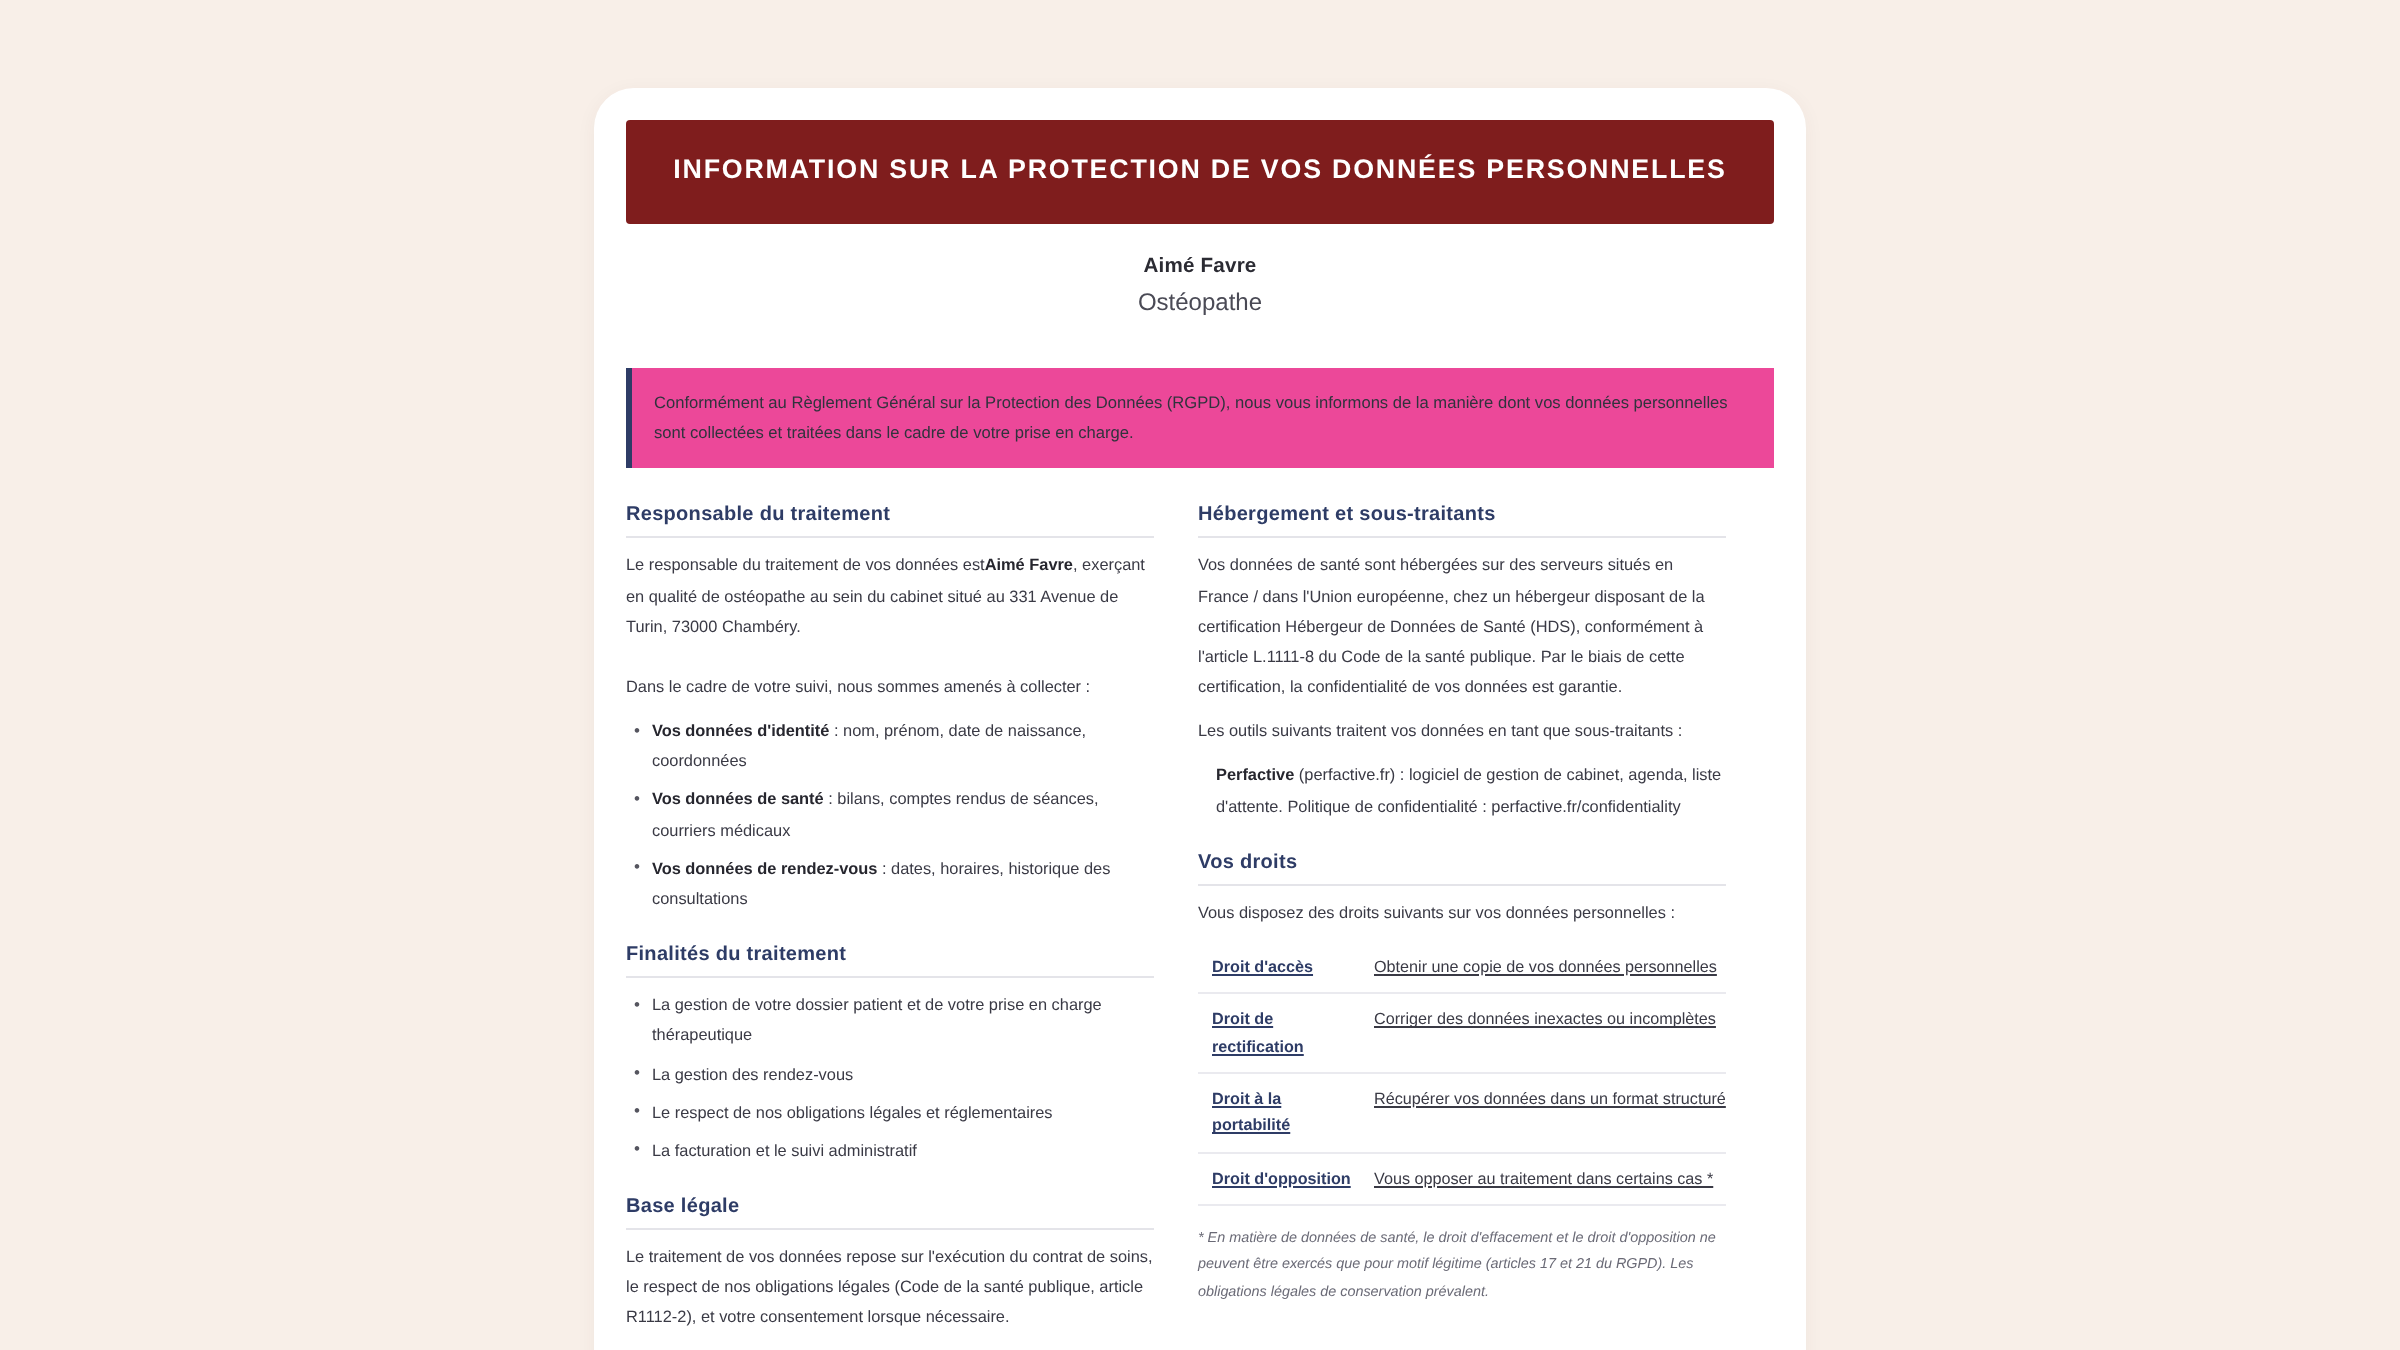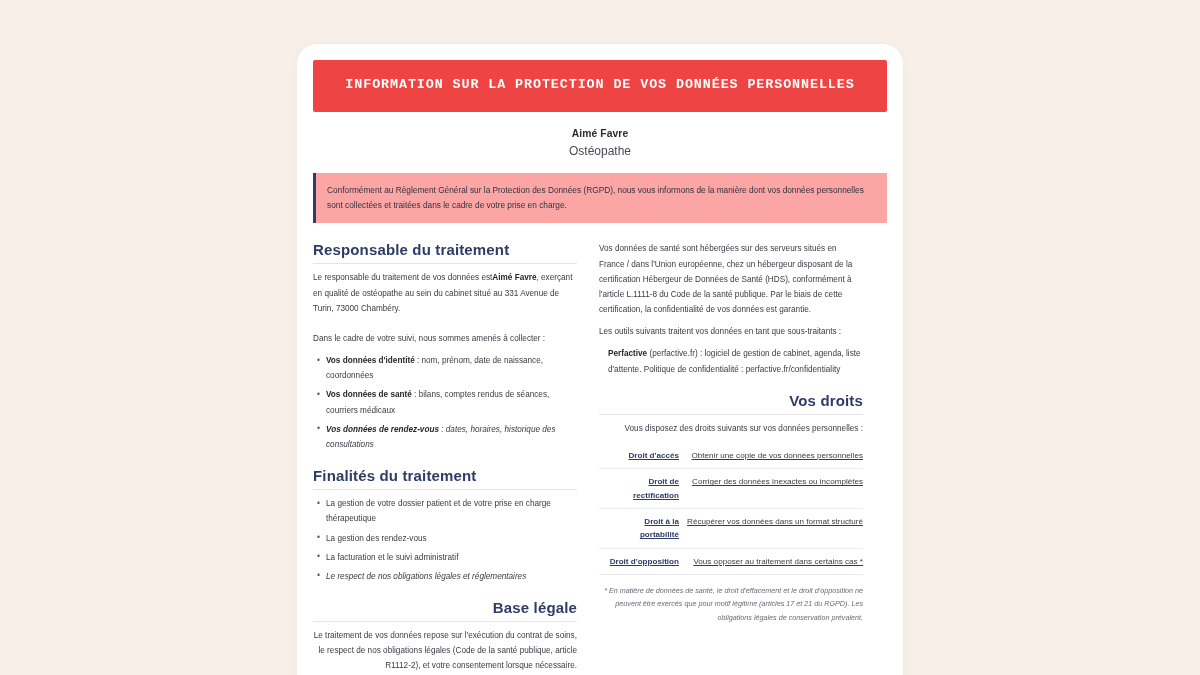--- a/index.html
+++ b/index.html
@@ -28,26 +28,25 @@
     overflow: hidden;
     box-shadow: 0 2px 10px rgba(80,60,50,0.05);
   }
 
   .page-inner {
     padding: 16px 16px 0 16px;
   }
 
   
   .banner {
-    background: #ef4444;
+    background: #7f1d1d;
     color: #ffffff;
     text-align: center;
     padding: 17px 14px 18px 14px;
     border-radius: 2px;
-    font-family: Liberation Mono, monospace;
   }
   .banner-title {
     font-size: 13.4px;
     font-weight: bold;
     letter-spacing: 0.9px;
     text-transform: uppercase;
     line-height: 1.25;
   }
 
   
@@ -67,50 +66,50 @@
     margin-top: 5px;
   }
   .practitioner-contact {
     font-size: 8.6px;
     color: #4a4a55;
     margin-top: 6px;
   }
 
   
   .callout {
-    background: #fca5a5;
+    background: #ec4899;
     border-left: 3px solid #2e3c66;
     padding: 10px 12px 10px 11px;
-    margin: 2px 0 18px 0;
+    margin: 13px 0 18px 0;
   }
   .callout-text {
     font-size: 8.3px;
     line-height: 1.85;
     color: #30333d;
   }
 
   
   .columns {
     display: flex;
     gap: 22px;
     align-items: flex-start;
   }
   .col { width: 264px; flex: 0 0 264px; }
 
   h2.section-title {
-    font-size: 15px;
+    font-size: 10px;
     font-weight: bold;
     color: #2e3c66;
     margin: 0 0 6px 0;
     padding: 0 0 5px 0;
     border-bottom: 1px solid #e4e4e9;
     letter-spacing: 0.15px;
   }
   .section { margin-bottom: 15px; }
-  .section:last-child { margin-bottom: 0; text-align: right; }
+  .section:last-child { margin-bottom: 0; }
 
   p.body-text {
     font-size: 8.2px;
     line-height: 1.85;
     color: #3a3a45;
     margin: 0 0 7px 0;
   }
   p.body-text:last-child { margin-bottom: 0; }
   .b { font-weight: bold; color: #26262e; }
 
@@ -119,21 +118,21 @@
     padding: 0 0 0 13px;
     list-style: none;
   }
   ul.bullets li {
     font-size: 8.2px;
     line-height: 1.85;
     color: #3a3a45;
     margin-bottom: 4px;
     position: relative;
   }
-  ul.bullets li:last-child { margin-bottom: 0; font-style: italic; }
+  ul.bullets li:last-child { margin-bottom: 0; }
   ul.bullets li::before {
     content: "\2022";
     position: absolute;
     left: -9px;
     top: -0.5px;
     color: #55555f;
     font-size: 8.5px;
   }
 
   
@@ -219,35 +218,36 @@
             <li><span class="b">Vos données de santé</span><span> : bilans, comptes rendus de séances, courriers médicaux</span></li>
             <li><span class="b">Vos données de rendez-vous</span><span> : dates, horaires, historique des consultations</span></li>
           </ul>
         </div>
 
         <div class="section">
           <h2 class="section-title">Finalités du traitement</h2>
           <ul class="bullets">
             <li>La gestion de votre dossier patient et de votre prise en charge thérapeutique</li>
             <li>La gestion des rendez-vous</li>
+            <li>Le respect de nos obligations légales et réglementaires</li>
             <li>La facturation et le suivi administratif</li>
-            <li>Le respect de nos obligations légales et réglementaires</li>
           </ul>
         </div>
 
         <div class="section">
           <h2 class="section-title">Base légale</h2>
           <p class="body-text">Le traitement de vos données repose sur l'exécution du contrat de soins, le respect de nos obligations légales (Code de la santé publique, article R1112-2), et votre consentement lorsque nécessaire.</p>
         </div>
 
       </div>
 
       <div class="col">
 
         <div class="section">
+          <h2 class="section-title">Hébergement et sous-traitants</h2>
           <p class="body-text">Vos données de santé sont hébergées sur des serveurs situés en France / dans l'Union européenne, chez un hébergeur disposant de la certification Hébergeur de Données de Santé (HDS), conformément à l'article L.1111-8 du Code de la santé publique. Par le biais de cette certification, la confidentialité de vos données est garantie.</p>
           <p class="body-text">Les outils suivants traitent vos données en tant que sous-traitants :</p>
           <div class="subprocessor">
             <p><span class="b">Perfactive</span><span> (perfactive.fr) : logiciel de gestion de cabinet, agenda, liste d'attente. Politique de confidentialité : perfactive.fr/confidentiality</span></p>
           </div>
         </div>
 
         <div class="section">
           <h2 class="section-title">Vos droits</h2>
           <p class="body-text">Vous disposez des droits suivants sur vos données personnelles :</p>

